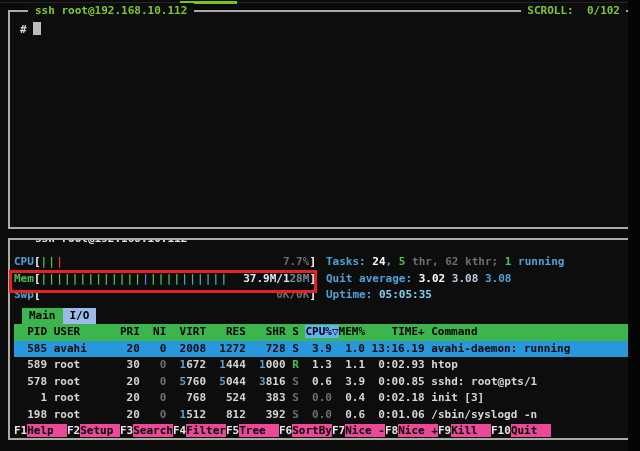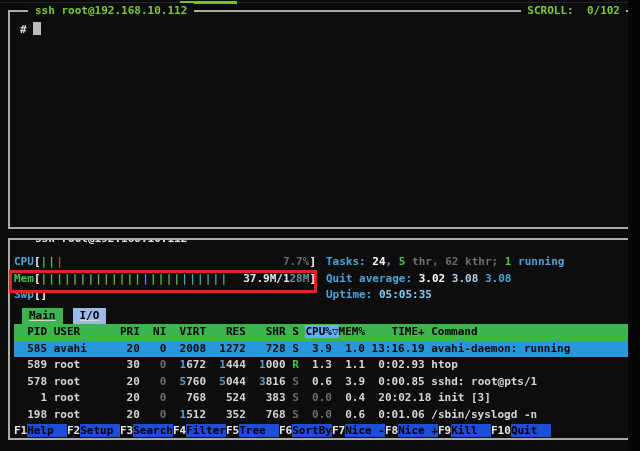--- a/index.html
+++ b/index.html
@@ -24,21 +24,21 @@
   .topsec{display:flex;}
   .meters{width:302px;flex:none;}
   .meter{display:flex;height:16.5px;}
   .m-brk{color:#ffffff;white-space:pre;}
   .m-inner{flex:1;display:flex;justify-content:space-between;overflow:hidden;}
   .m-bars{overflow:hidden;letter-spacing:1.2px;white-space:pre;}
   .m-val{flex:none;white-space:pre;}
   .stats{flex:1;padding-left:10px;}
   .stat{height:16.5px;white-space:pre;}
   .spacer{height:4px;}
-  .tabs{height:16.5px;display:flex;gap:10px;padding-left:8px;text-decoration:underline;}
+  .tabs{height:16.5px;display:flex;padding-left:8px;}
   .tab{padding:0 7px;color:#000;white-space:pre;}
   .tab-main{background:#3cb54e;}
   .tab-io{background:#9db9e8;}
   .hdr{background:#3cb54e;color:#000;height:16.5px;white-space:pre;}
   .hdr-g{color:#000;}
   .hdr-s{background:#66aef5;color:#000;}
   .prow{height:16.5px;white-space:pre;}
   .sel-row{background:#2997dc;}
   .sel{color:#0a0a0a;text-align:center;}
   .w{color:#d6d6d6;}
@@ -51,21 +51,21 @@
   .load3{color:#4da3d9;}
   .upv{color:#7fd0f5;}
   .memv1{color:#d9edf3;}
   .memv2{color:#6b8e96;}
   .bar-g{color:#4cc24e;}
   .bar-r{color:#d04040;}
   .bar-b{color:#5f87d7;}
   .bar-c{color:#3bb0b0;}
   .fkeys{display:flex;height:16.5px;}
   .fk{color:#e8e8e8;white-space:pre;}
-  .fl{background:#1d4ed8;color:#000;white-space:pre;}
+  .fl{background:#ec4899;color:#000;white-space:pre;}
   
   .redbox{position:absolute;left:9px;top:270px;width:308px;height:23px;border:3px solid #e32222;box-sizing:border-box;pointer-events:none;}
 </style>
 </head>
 <body>
 
 <div class="screen">
   <div class="vline"></div>
   <div class="vbar"></div>
 
@@ -94,41 +94,45 @@
               <span class="m-brk">[</span>
               <span class="m-inner">
                 <span class="m-bars"><span class="sg bar-g">|||||||||||||</span><span class="sg bar-b">|</span><span class="sg bar-g">||||</span><span class="sg bar-c">||||||</span></span>
                 <span class="m-val"><span class="sg memv1">37.9M/1</span><span class="sg memv2">28M</span></span>
               </span>
               <span class="m-brk">]</span>
             </div>
             <div class="meter">
               <span class="sg cyan">Swp</span>
               <span class="m-brk">[</span>
+              <span class="m-inner">
+                <span class="m-bars"></span>
+                <span class="m-val"><span class="sg dim">0K/0K</span></span>
+              </span>
               <span class="m-brk">]</span>
             </div>
           </div>
         <div class="stats" id="stats">
             <div class="stat"><span class="sg cyan">Tasks: </span><span class="sg wb">24</span><span class="sg cyan">, </span><span class="sg grn">5</span><span class="sg dim"> thr, 62 kthr; </span><span class="sg grn">1</span><span class="sg cyan"> running</span></div>
             <div class="stat"><span class="sg cyan">Quit average: </span><span class="sg wb">3.02</span><span class="sg load2"> 3.08</span><span class="sg load3"> 3.08</span></div>
             <div class="stat"><span class="sg cyan">Uptime: </span><span class="sg upv">05:05:35</span></div>
           </div>
       </div>
       <div class="spacer"></div>
       <div class="tabs" id="tabs">
           <span class="tab tab-main">Main</span>
           <span class="tab tab-io">I/O</span>
         </div>
       <div class="hdr" id="hdr"><span class="sg hdr-g">  PID USER      PRI  NI  VIRT   RES   SHR S </span><span class="sg hdr-s">CPU%▽</span><span class="sg hdr-g">MEM%    TIME+ Command</span></div>
       <div id="rows">
           <div class="prow sel-row"><span class="sg sel">  585 avahi      20   0  2008  1272   728 S  3.9  1.0 13:16.19 avahi-daemon: running</span></div>
           <div class="prow"><span class="sg w">  589 root       30 </span><span class="sg dim">  0</span><span class="sg w">  </span><span class="sg kd">1</span><span class="sg w">672  </span><span class="sg kd">1</span><span class="sg w">444  </span><span class="sg kd">1</span><span class="sg w">000 </span><span class="sg grn">R</span><span class="sg w">  1.3  1.1  0:02.93 htop</span></div>
           <div class="prow"><span class="sg w">  578 root       20 </span><span class="sg dim">  0</span><span class="sg w">  </span><span class="sg kd">5</span><span class="sg w">760  </span><span class="sg kd">5</span><span class="sg w">044  </span><span class="sg kd">3</span><span class="sg w">816 </span><span class="sg dim">S</span><span class="sg w">  0.6  3.9  0:00.85 sshd: root@pts/1</span></div>
-          <div class="prow"><span class="sg w">    1 root       20 </span><span class="sg dim">  0</span><span class="sg w">   768   524   383 </span><span class="sg dim">S</span><span class="sg w">  </span><span class="sg dim">0.0</span><span class="sg w">  0.4  20:02.18 init [3]</span></div>
-          <div class="prow"><span class="sg w">  198 root       20 </span><span class="sg dim">  0</span><span class="sg w">  </span><span class="sg kd">1</span><span class="sg w">512   352   768 </span><span class="sg dim">S</span><span class="sg w">  </span><span class="sg dim">0.0</span><span class="sg w">  0.6  0:01.06 /sbin/syslogd -n</span></div>
+          <div class="prow"><span class="sg w">    1 root       20 </span><span class="sg dim">  0</span><span class="sg w">   768   524   383 </span><span class="sg dim">S</span><span class="sg w">  </span><span class="sg dim">0.0</span><span class="sg w">  0.4  0:02.18 init [3]</span></div>
+          <div class="prow"><span class="sg w">  198 root       20 </span><span class="sg dim">  0</span><span class="sg w">  </span><span class="sg kd">1</span><span class="sg w">512   812   392 </span><span class="sg dim">S</span><span class="sg w">  </span><span class="sg dim">0.0</span><span class="sg w">  0.6  0:01.06 /sbin/syslogd -n</span></div>
         </div>
       <div class="fkeys" id="fkeys">
           <span><span class="fk">F1</span><span class="fl">Help  </span></span>
           <span><span class="fk">F2</span><span class="fl">Setup </span></span>
           <span><span class="fk">F3</span><span class="fl">Search</span></span>
           <span><span class="fk">F4</span><span class="fl">Filter</span></span>
           <span><span class="fk">F5</span><span class="fl">Tree  </span></span>
           <span><span class="fk">F6</span><span class="fl">SortBy</span></span>
           <span><span class="fk">F7</span><span class="fl">Nice -</span></span>
           <span><span class="fk">F8</span><span class="fl">Nice +</span></span>

